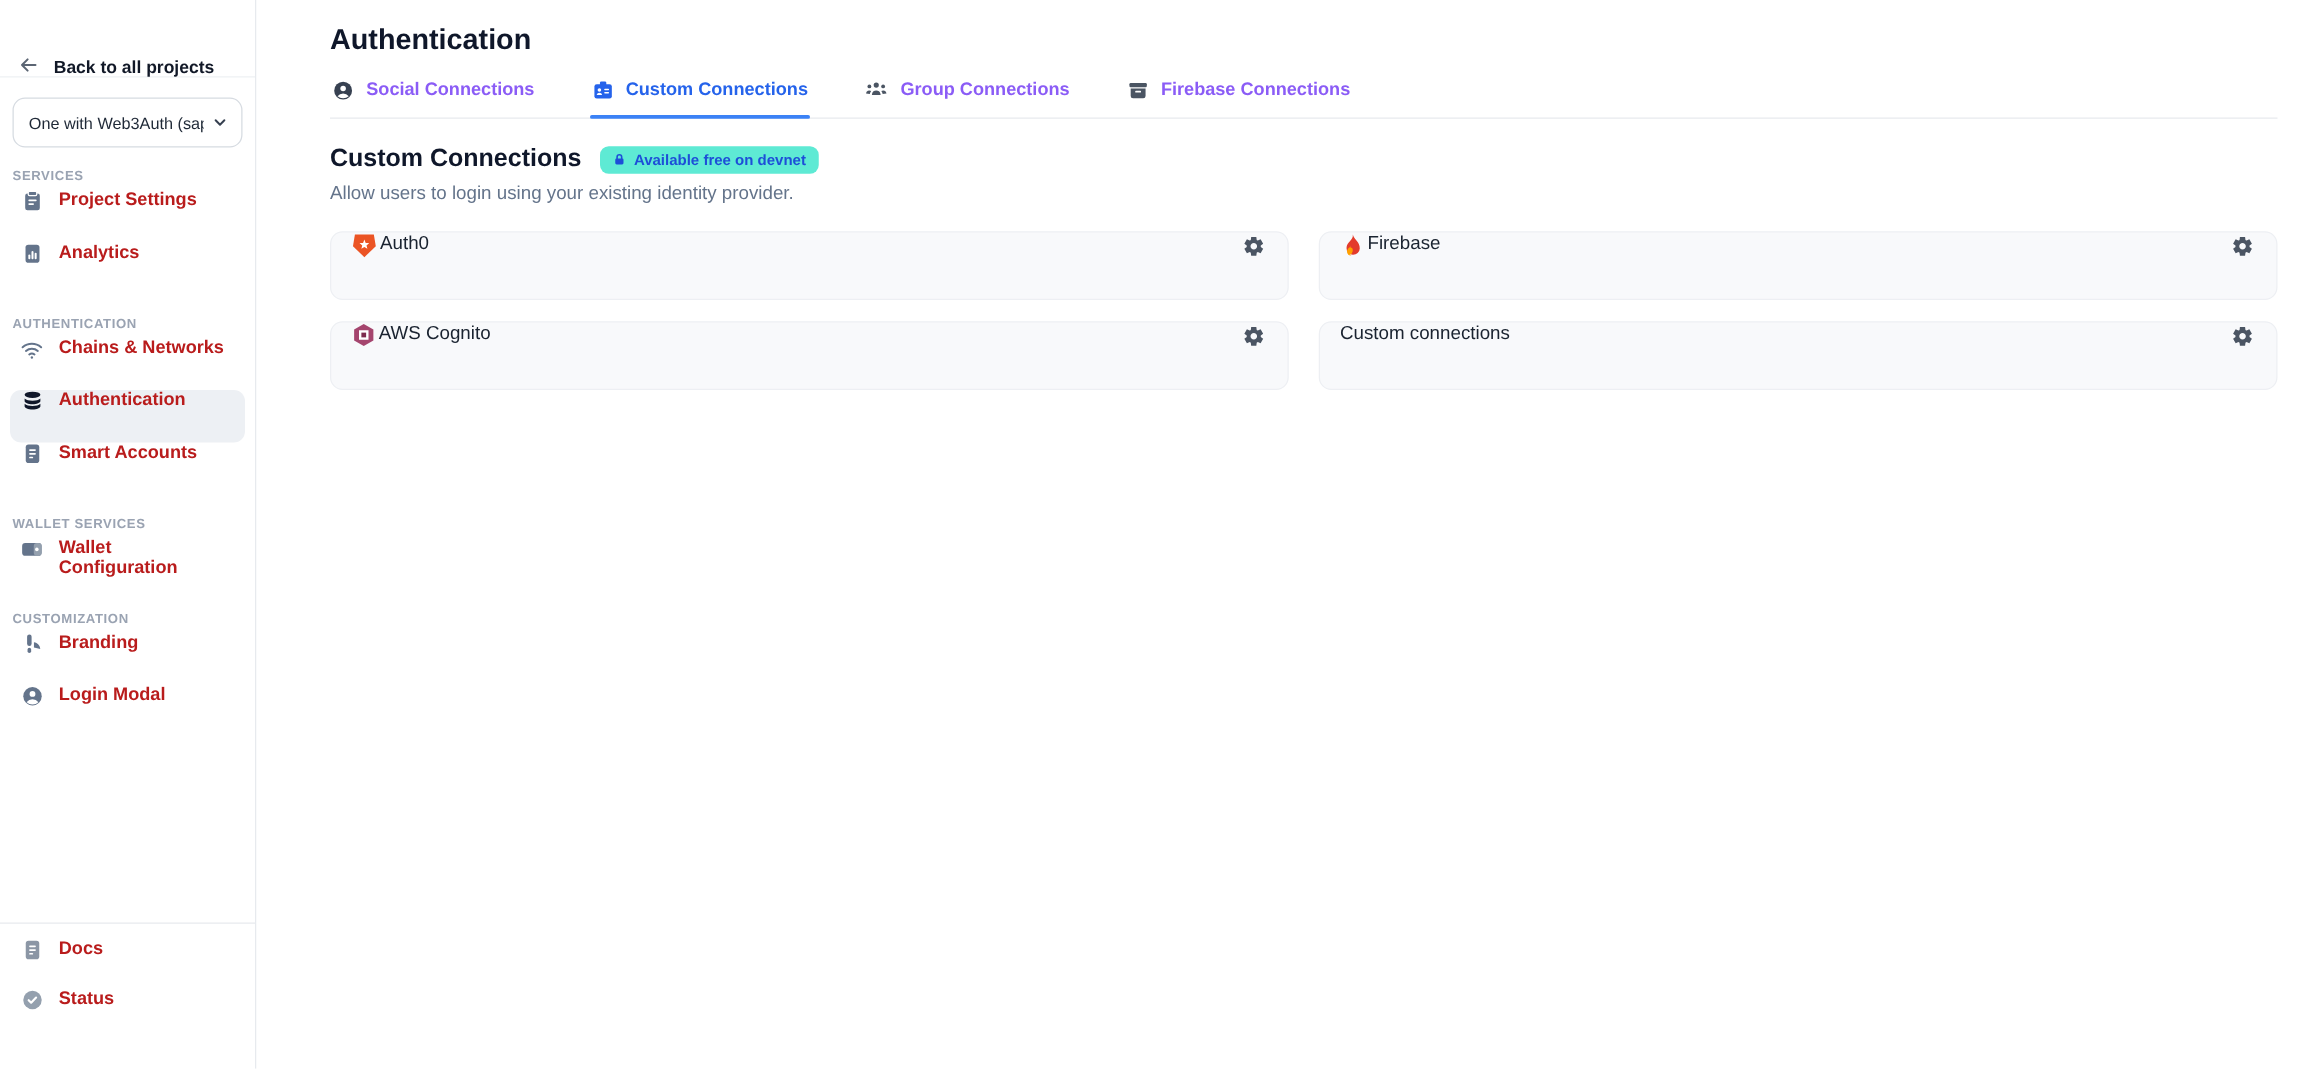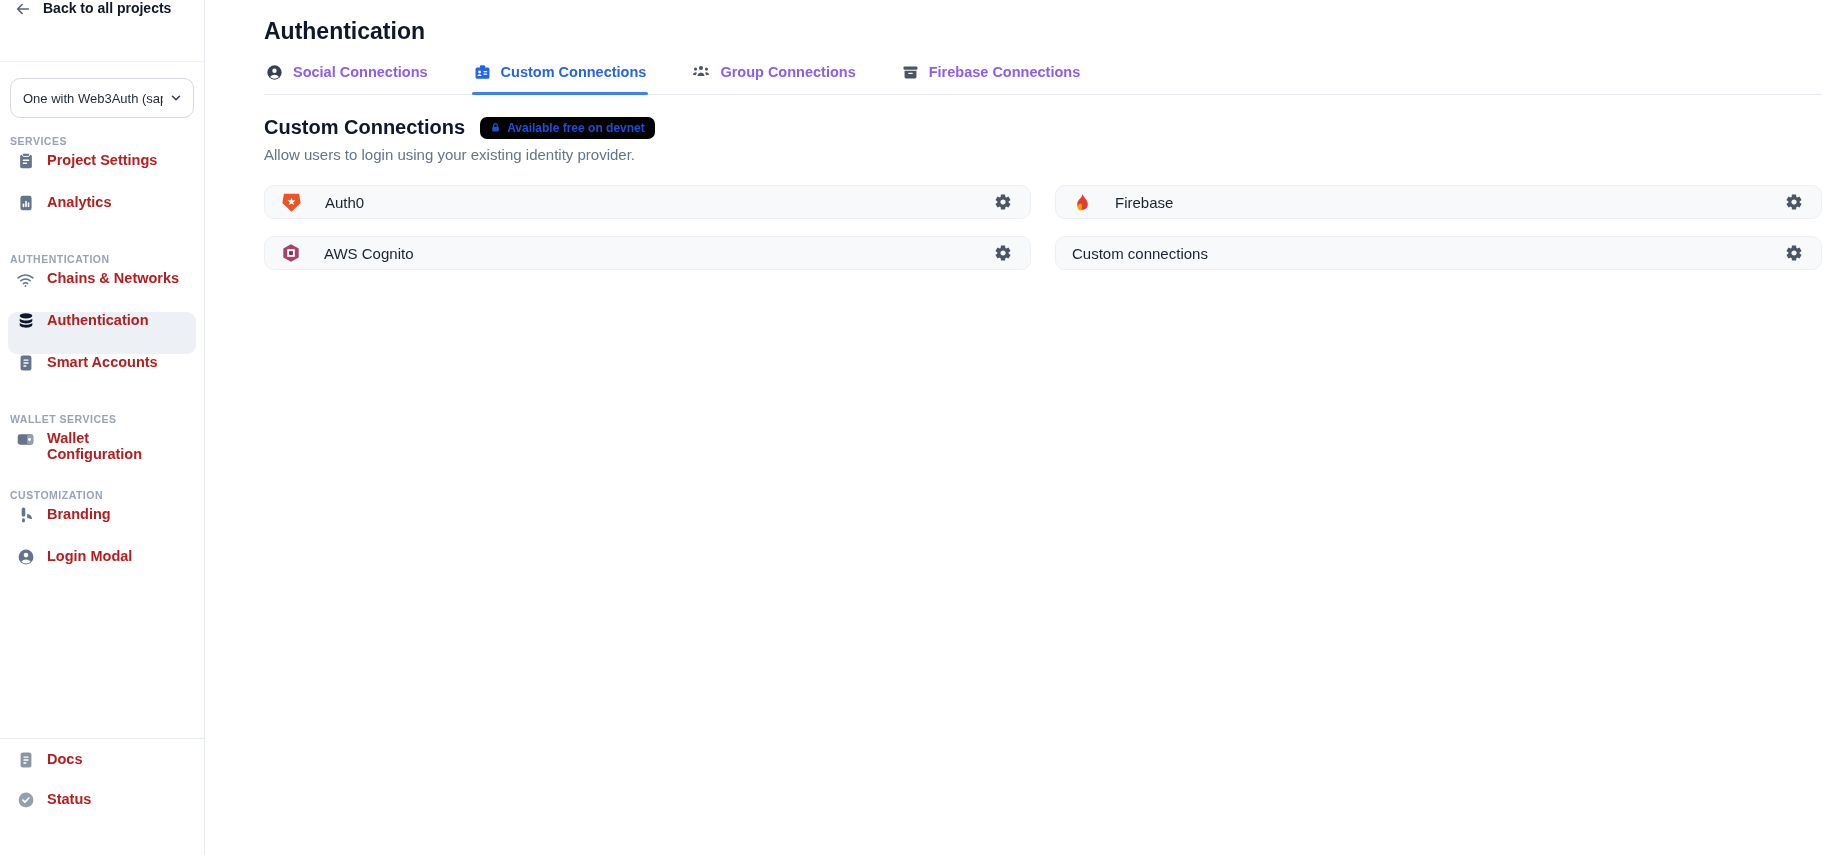--- a/index.html
+++ b/index.html
@@ -14,21 +14,21 @@
   .app { display:flex; width:1840px; height:855px; }
 
   
   .sidebar {
     width:205px; height:855px; flex:0 0 205px;
     border-right:1px solid #e7eaee;
     display:flex; flex-direction:column;
     background:#fff;
   }
   .sb-header {
-    height:62px; display:flex; align-items:flex-start; gap:11px;
+    height:62px; display:flex; align-items:flex-end; gap:11px;
     padding:0 14px; border-bottom:1px solid #eef1f4; cursor:pointer;
   }
   .sb-back-label { font-size:14px; font-weight:600; color:#111827; }
   .sb-select {
     margin:16px 10px 0; height:40px;
     border:1px solid #d6dbe1; border-radius:10px; background:#fff;
     display:flex; align-items:center; gap:6px; padding:0 10px 0 12px;
     cursor:pointer;
   }
   .sb-select-text {
@@ -64,34 +64,34 @@
   }
   .tab.active { color:#2563eb; }
   .tab.active::after {
     content:""; position:absolute; left:0; right:0; bottom:-1px;
     height:3px; background:#3b82f6; border-radius:2px;
   }
   .section-head { margin-top:21px; display:flex; align-items:center; gap:15px; }
   .section-heading { font-size:20px; font-weight:700; color:#0f172a; margin:0; }
   .badge {
     display:inline-flex; align-items:center; gap:6px;
-    background:#000000; color:#1d4ed8;
+    background:#5eead4; color:#1d4ed8;
     font-size:12px; font-weight:600;
     padding:4px 10px; border-radius:7px;
   }
   .desc { margin:7px 0 0; font-size:15px; color:#64748b; }
   .cards {
     margin-top:22px;
     display:grid; grid-template-columns:1fr 1fr;
     column-gap:24px; row-gap:17px;
   }
   .card {
-    height:34px; background:#f8f9fb;
+    height:55px; background:#f8f9fb;
     border:1px solid #edeff3; border-radius:10px;
-    display:flex; align-items:center; gap:23px; padding:0 16px;
+    display:flex; align-items:flex-start; gap:2px; padding:0 16px;
   }
   .card-label { font-size:15px; font-weight:500; color:#1a2330; }
   .gear-btn {
     margin-left:auto; background:none; border:0; padding:2px;
     cursor:pointer; display:flex; line-height:0;
   }
 </style>
 </head>
 <body>
 

